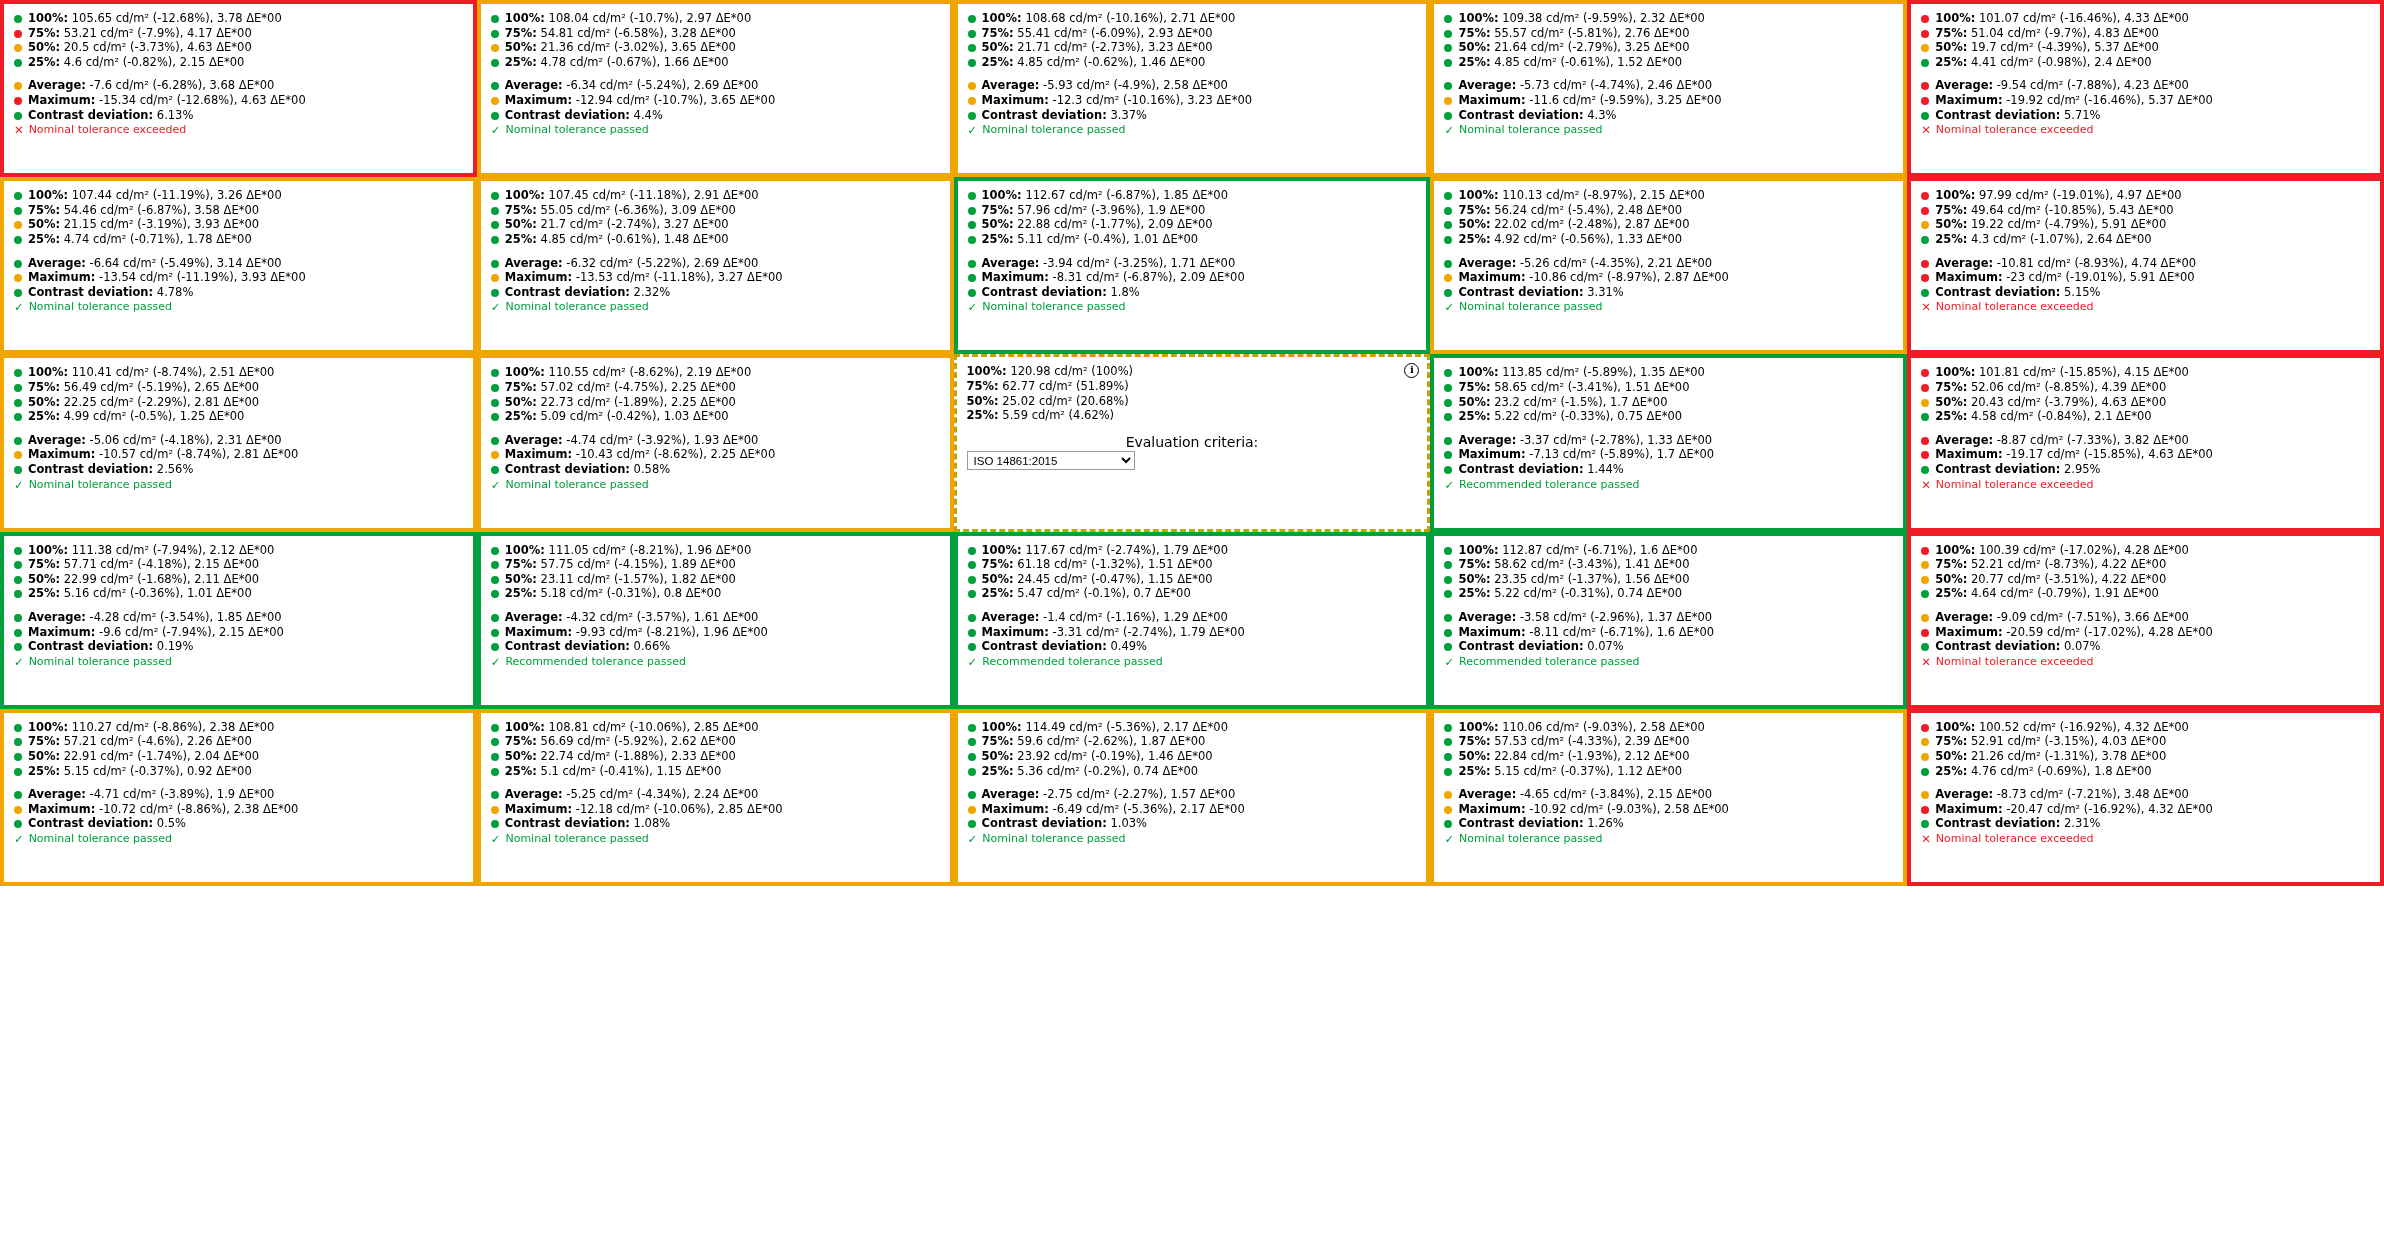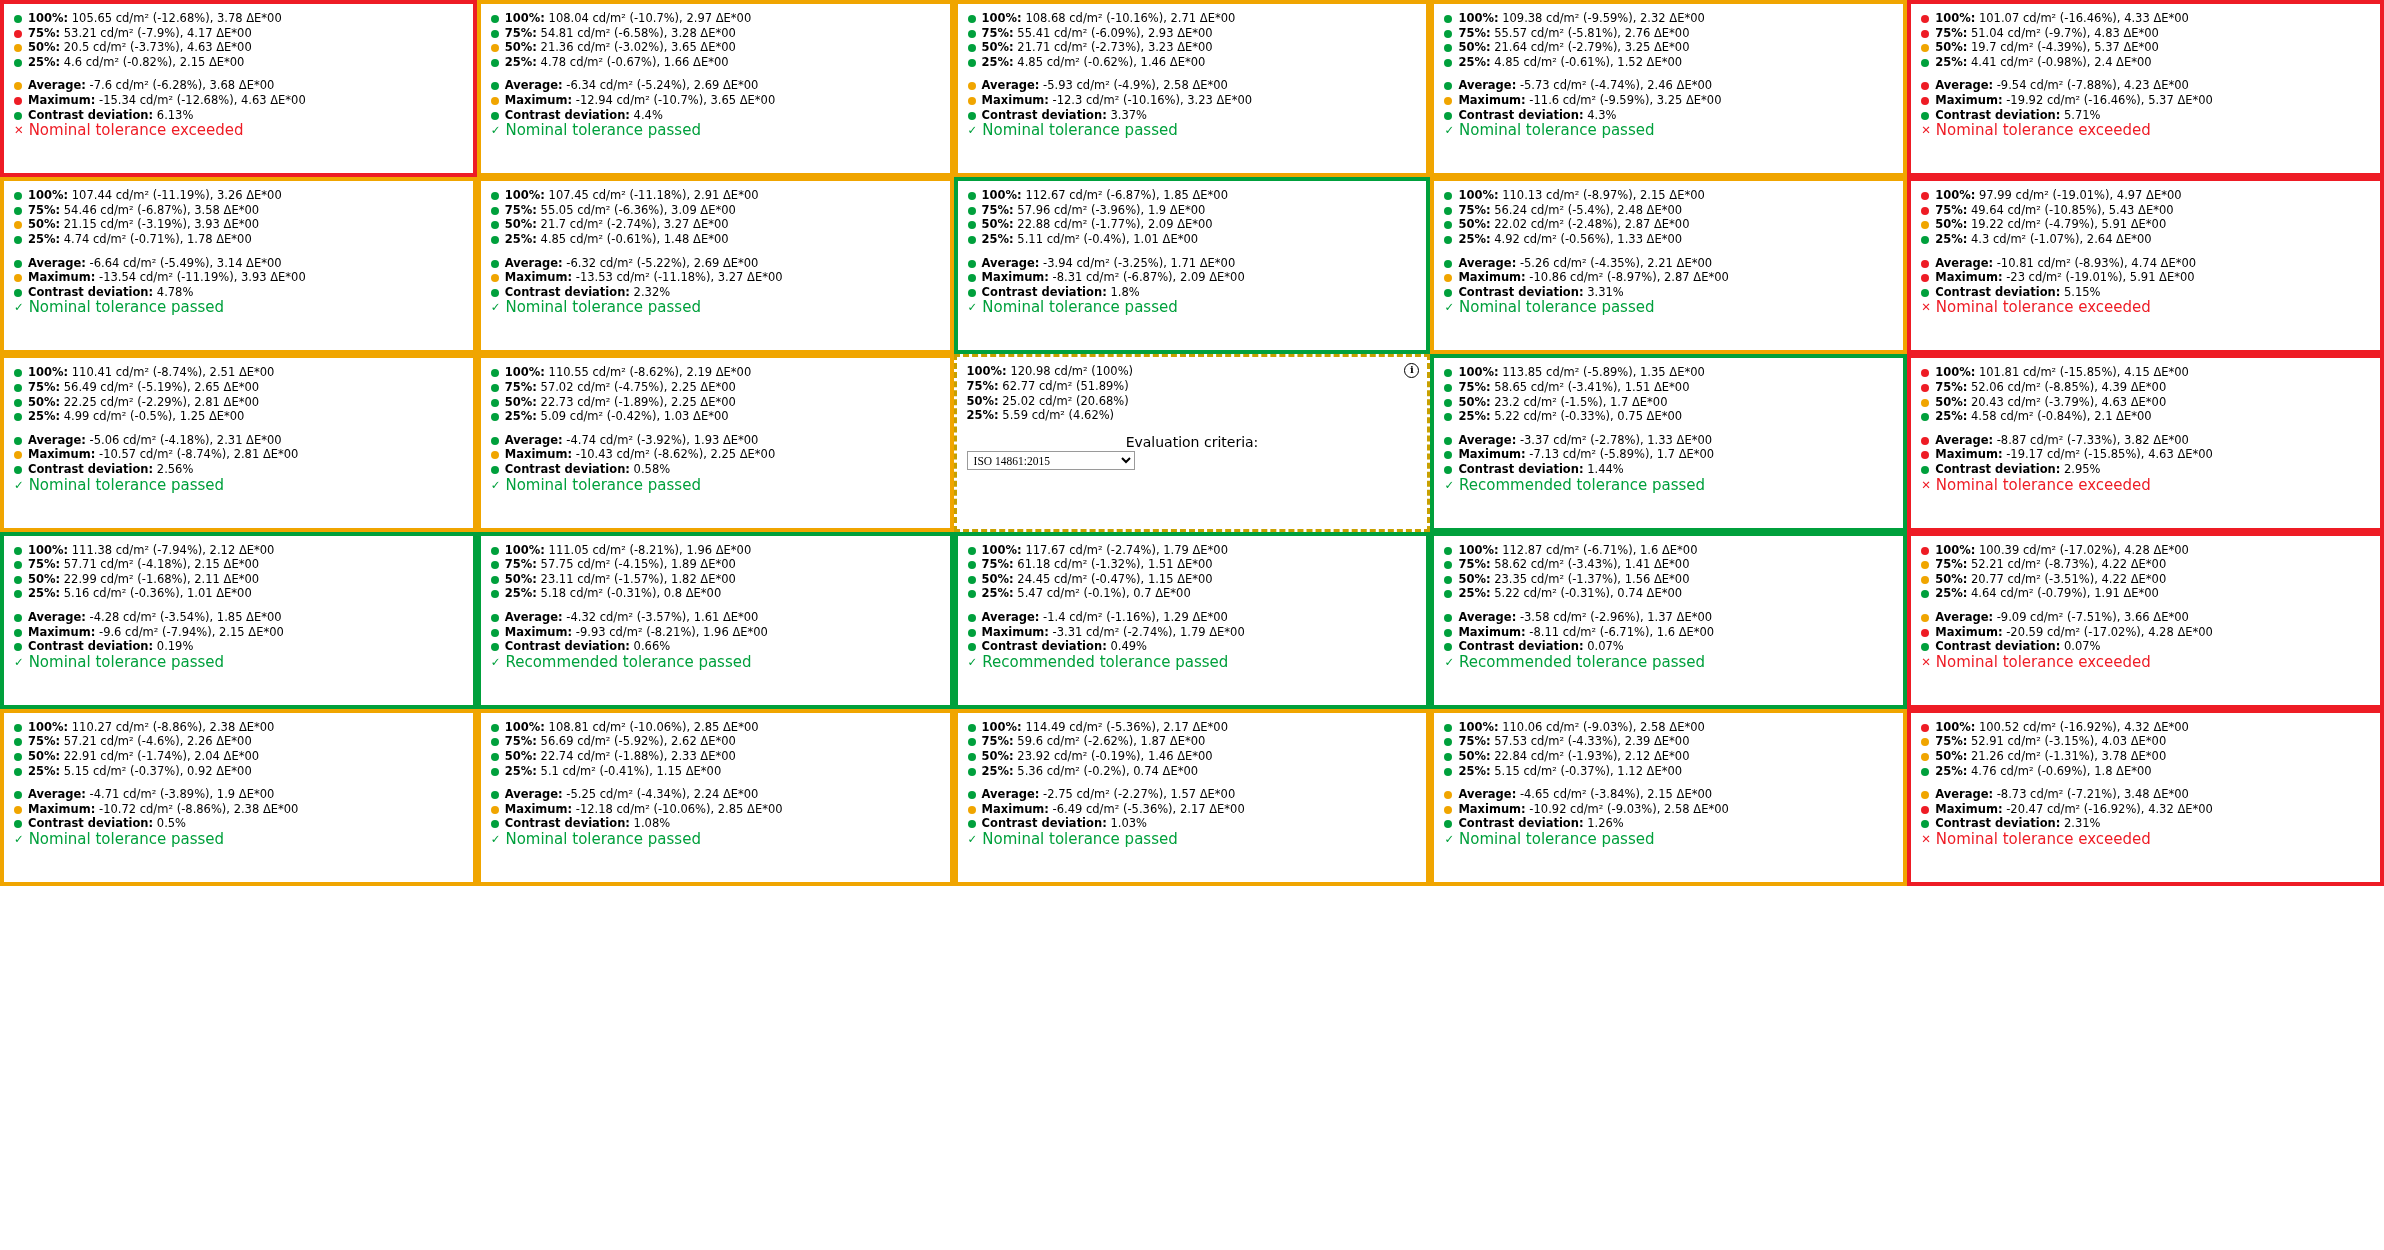--- a/index.html
+++ b/index.html
@@ -30,31 +30,31 @@
     margin:4px 6px 0 0;flex:0 0 auto;display:inline-block;
   }
   .d-green{background:#00a03c;}
   .d-amber{background:#f0a500;}
   .d-red{background:#ee1c25;}
   .lbl{font-weight:bold;}
   .txt{color:#000;}
   .gap{height:9px;}
   .status{display:flex;align-items:flex-start;white-space:nowrap;margin-top:1px;}
   .status .mark{margin:0 5px 0 0;font-weight:bold;font-size:11.5px;line-height:14.6px;}
-  .status .stxt{font-size:15px;line-height:14.6px;}
+  .status .stxt{font-size:11px;line-height:14.6px;}
   .st-pass{color:#00a03c;}
   .st-fail{color:#ee1c25;}
   .st-rec{color:#00a03c;}
   
   .center-inner{font-size:11.5px;line-height:14.6px;color:#000;}
   .center-inner .row{white-space:nowrap;}
   .crit-label{margin-top:11px;font-size:14px;text-align:center;}
   select.crit{
     margin-top:1px;
-    font-family:Liberation Serif, serif;
+    font-family:Liberation Sans, sans-serif;
     font-size:11.5px;
     width:168px;
     height:19px;
     padding:0 2px;
     border:1px solid #9a9a9a;
     background:#ffffff;
   }
   .info-icon{
     position:absolute;top:6px;right:8px;
     width:13px;height:13px;border:1.3px solid #000;border-radius:50%;

